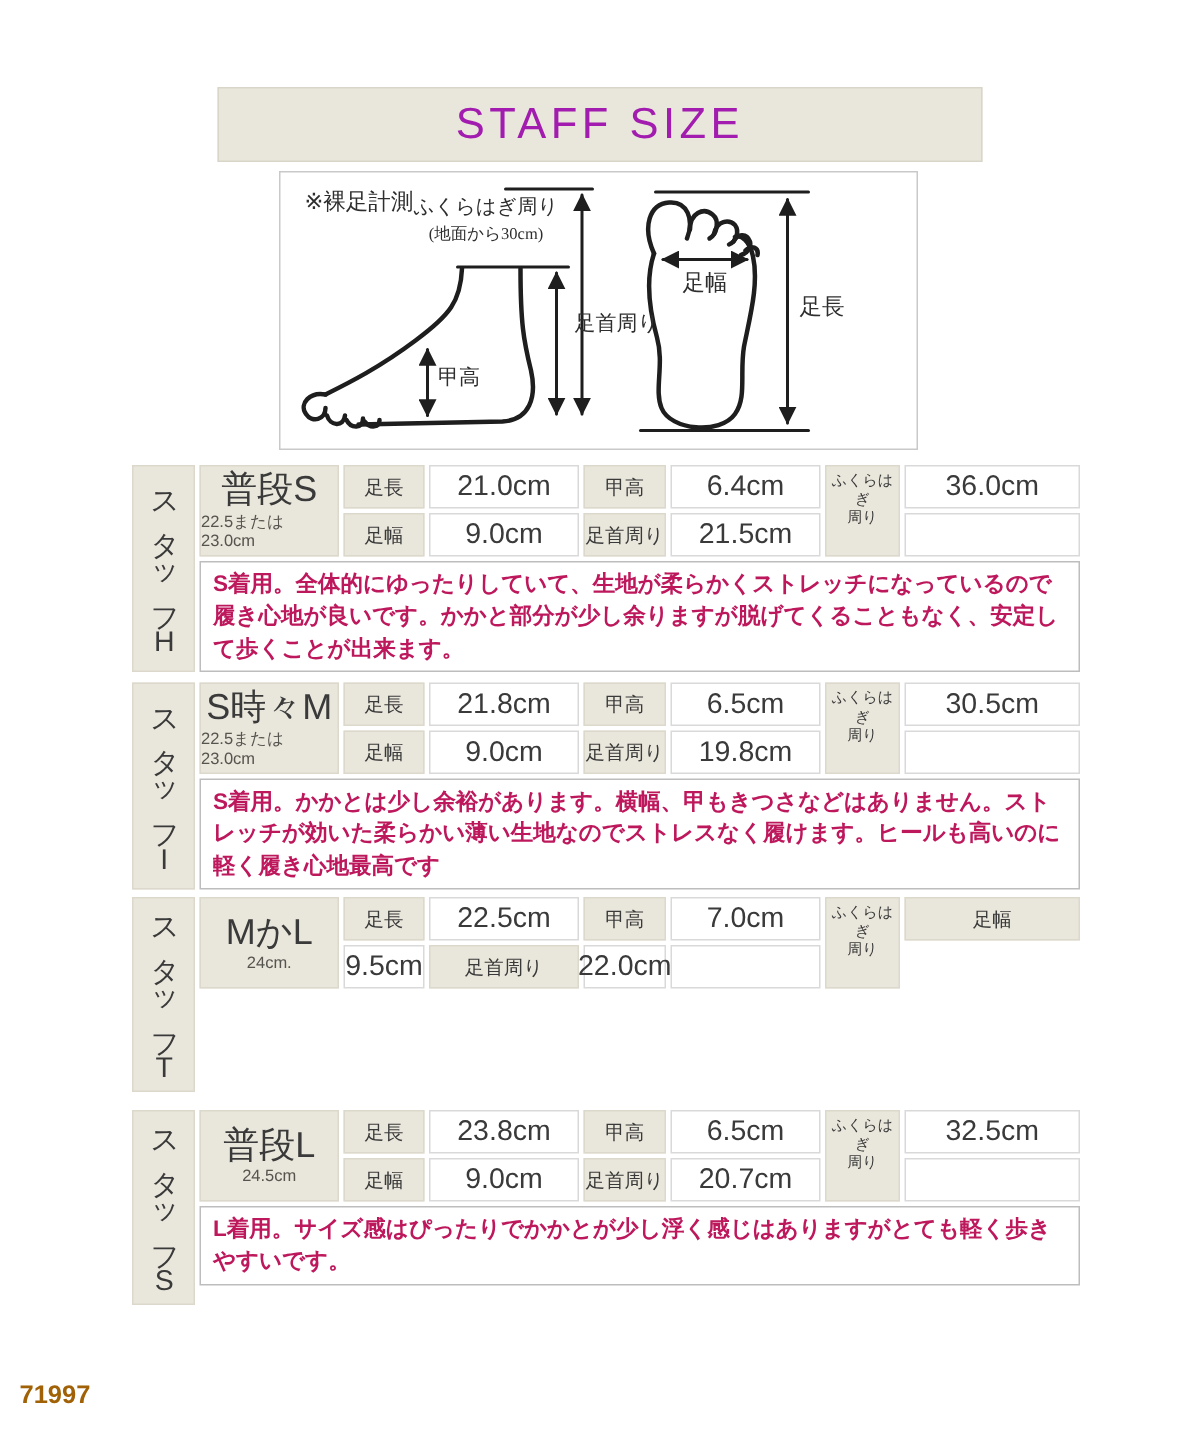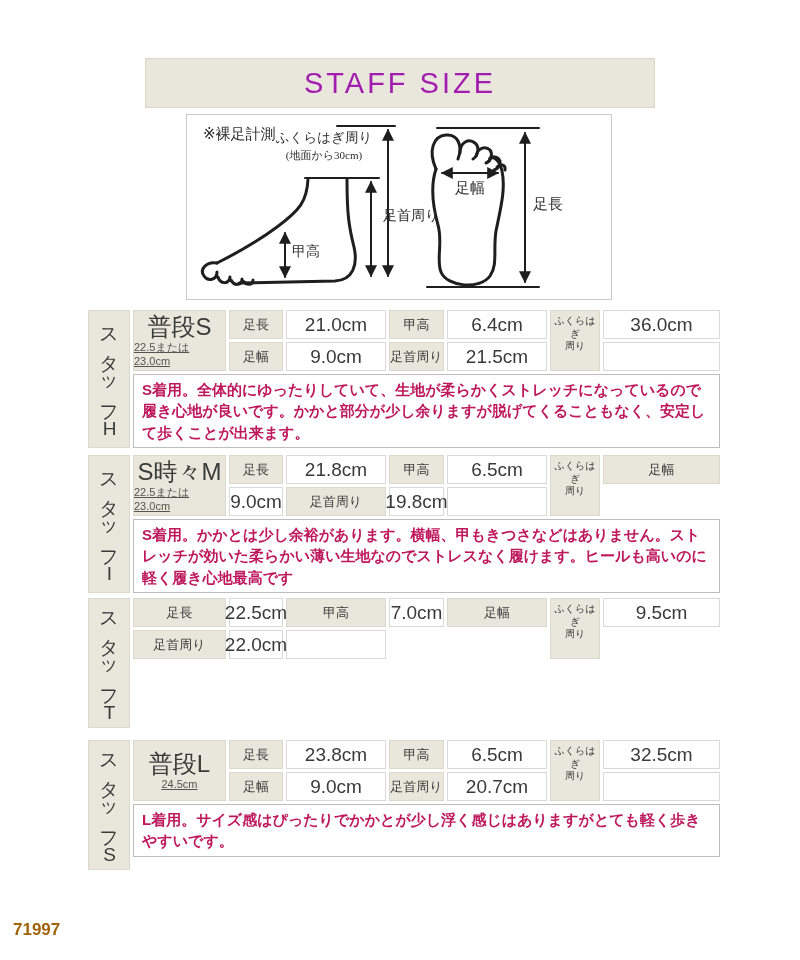--- a/index.html
+++ b/index.html
@@ -45,21 +45,21 @@
     grid-template-rows:29px 29px;
   }
   .cell { display:flex; align-items:center; justify-content:center; }
   .lbl { background:#e9e6db; border:1px solid #dcd9cc; font-size:13px; color:#3a3a3a; }
   .val { background:#ffffff; border:1px solid #d9d9d9; font-size:19px; color:#3a3a3a; }
   .size-cell {
     grid-column:1; grid-row:1/3; background:#e9e6db; border:1px solid #dcd9cc;
     display:flex; flex-direction:column; align-items:center; justify-content:center;
   }
   .size-name { font-size:24px; color:#3a3a3a; line-height:1.1; }
-  .size-note { font-size:11px; color:#55544e;text-decoration:underline; }
+  .size-note { font-size:11px; color:#55544e; }
   .calf-lbl {
     grid-column:6; grid-row:1/3; flex-direction:column; justify-content:flex-start;
     padding-top:4px; font-size:10px; line-height:1.25; text-align:center;
   }
   .comment {
     background:#fff; border:1px solid #bdbdbd; min-height:52px;
     padding:4px 8px; font-size:15px; font-weight:bold; color:#be185d; line-height:1.42;
   }
   .page-code { position:absolute; left:13px; top:920px; font-size:17px; font-weight:bold; color:#a16207; }
 </style>
@@ -147,34 +147,39 @@
         <div class="size-note">22.5または23.0cm</div>
       </div>
       <div class="cell lbl">足長</div>
       <div class="cell val">21.8cm</div>
       <div class="cell lbl">甲高</div>
       <div class="cell val">6.5cm</div>
       <div class="cell lbl calf-lbl">
         <span>ふくらはぎ</span>
         <span>周り</span>
       </div>
+      <div class="cell val">30.5cm</div>
       <div class="cell lbl">足幅</div>
       <div class="cell val">9.0cm</div>
       <div class="cell lbl">足首周り</div>
       <div class="cell val">19.8cm</div>
       <div class="cell val"></div>
     </div>
     <div class="comment">S着用。かかとは少し余裕があります。横幅、甲もきつさなどはありません。ストレッチが効いた柔らかい薄い生地なのでストレスなく履けます。ヒールも高いのに軽く履き心地最高です</div>
   </div>
 </section>
 
 <section class="staff-section s2">
   <div class="staff-label">スタッフT</div>
   <div class="staff-content">
     <div class="m-table">
+      <div class="size-cell">
+        <div class="size-name">MかL</div>
+        <div class="size-note">24cm.</div>
+      </div>
       <div class="cell lbl">足長</div>
       <div class="cell val">22.5cm</div>
       <div class="cell lbl">甲高</div>
       <div class="cell val">7.0cm</div>
       <div class="cell lbl calf-lbl">
         <span>ふくらはぎ</span>
         <span>周り</span>
       </div>
       <div class="cell lbl">足幅</div>
       <div class="cell val">9.5cm</div>

